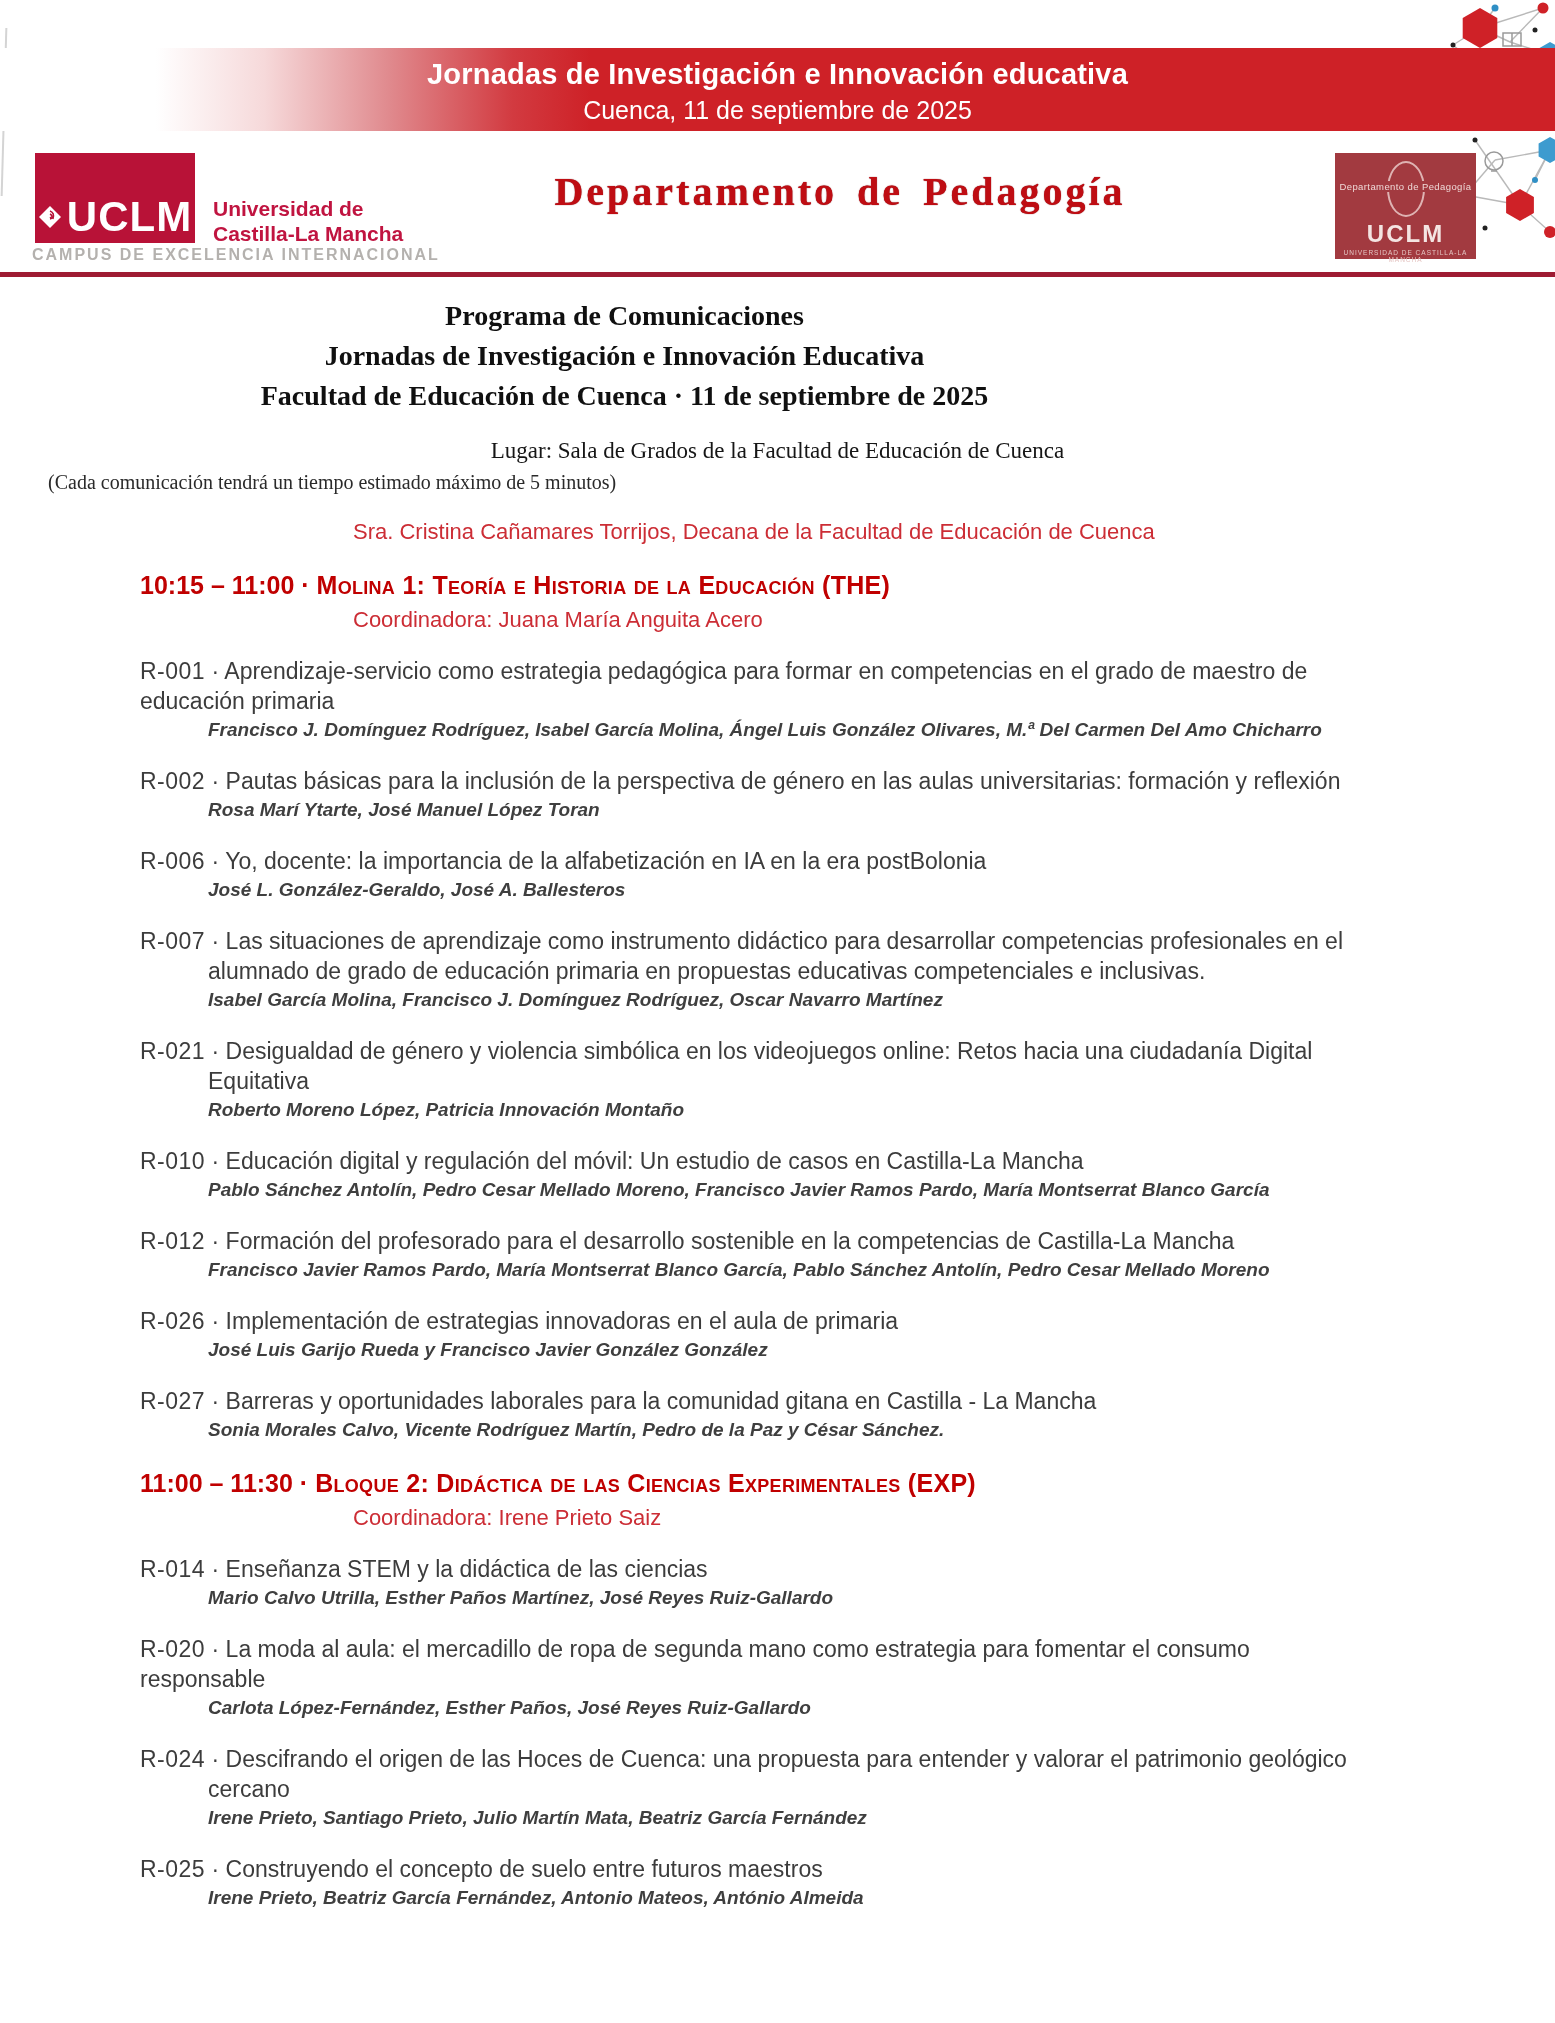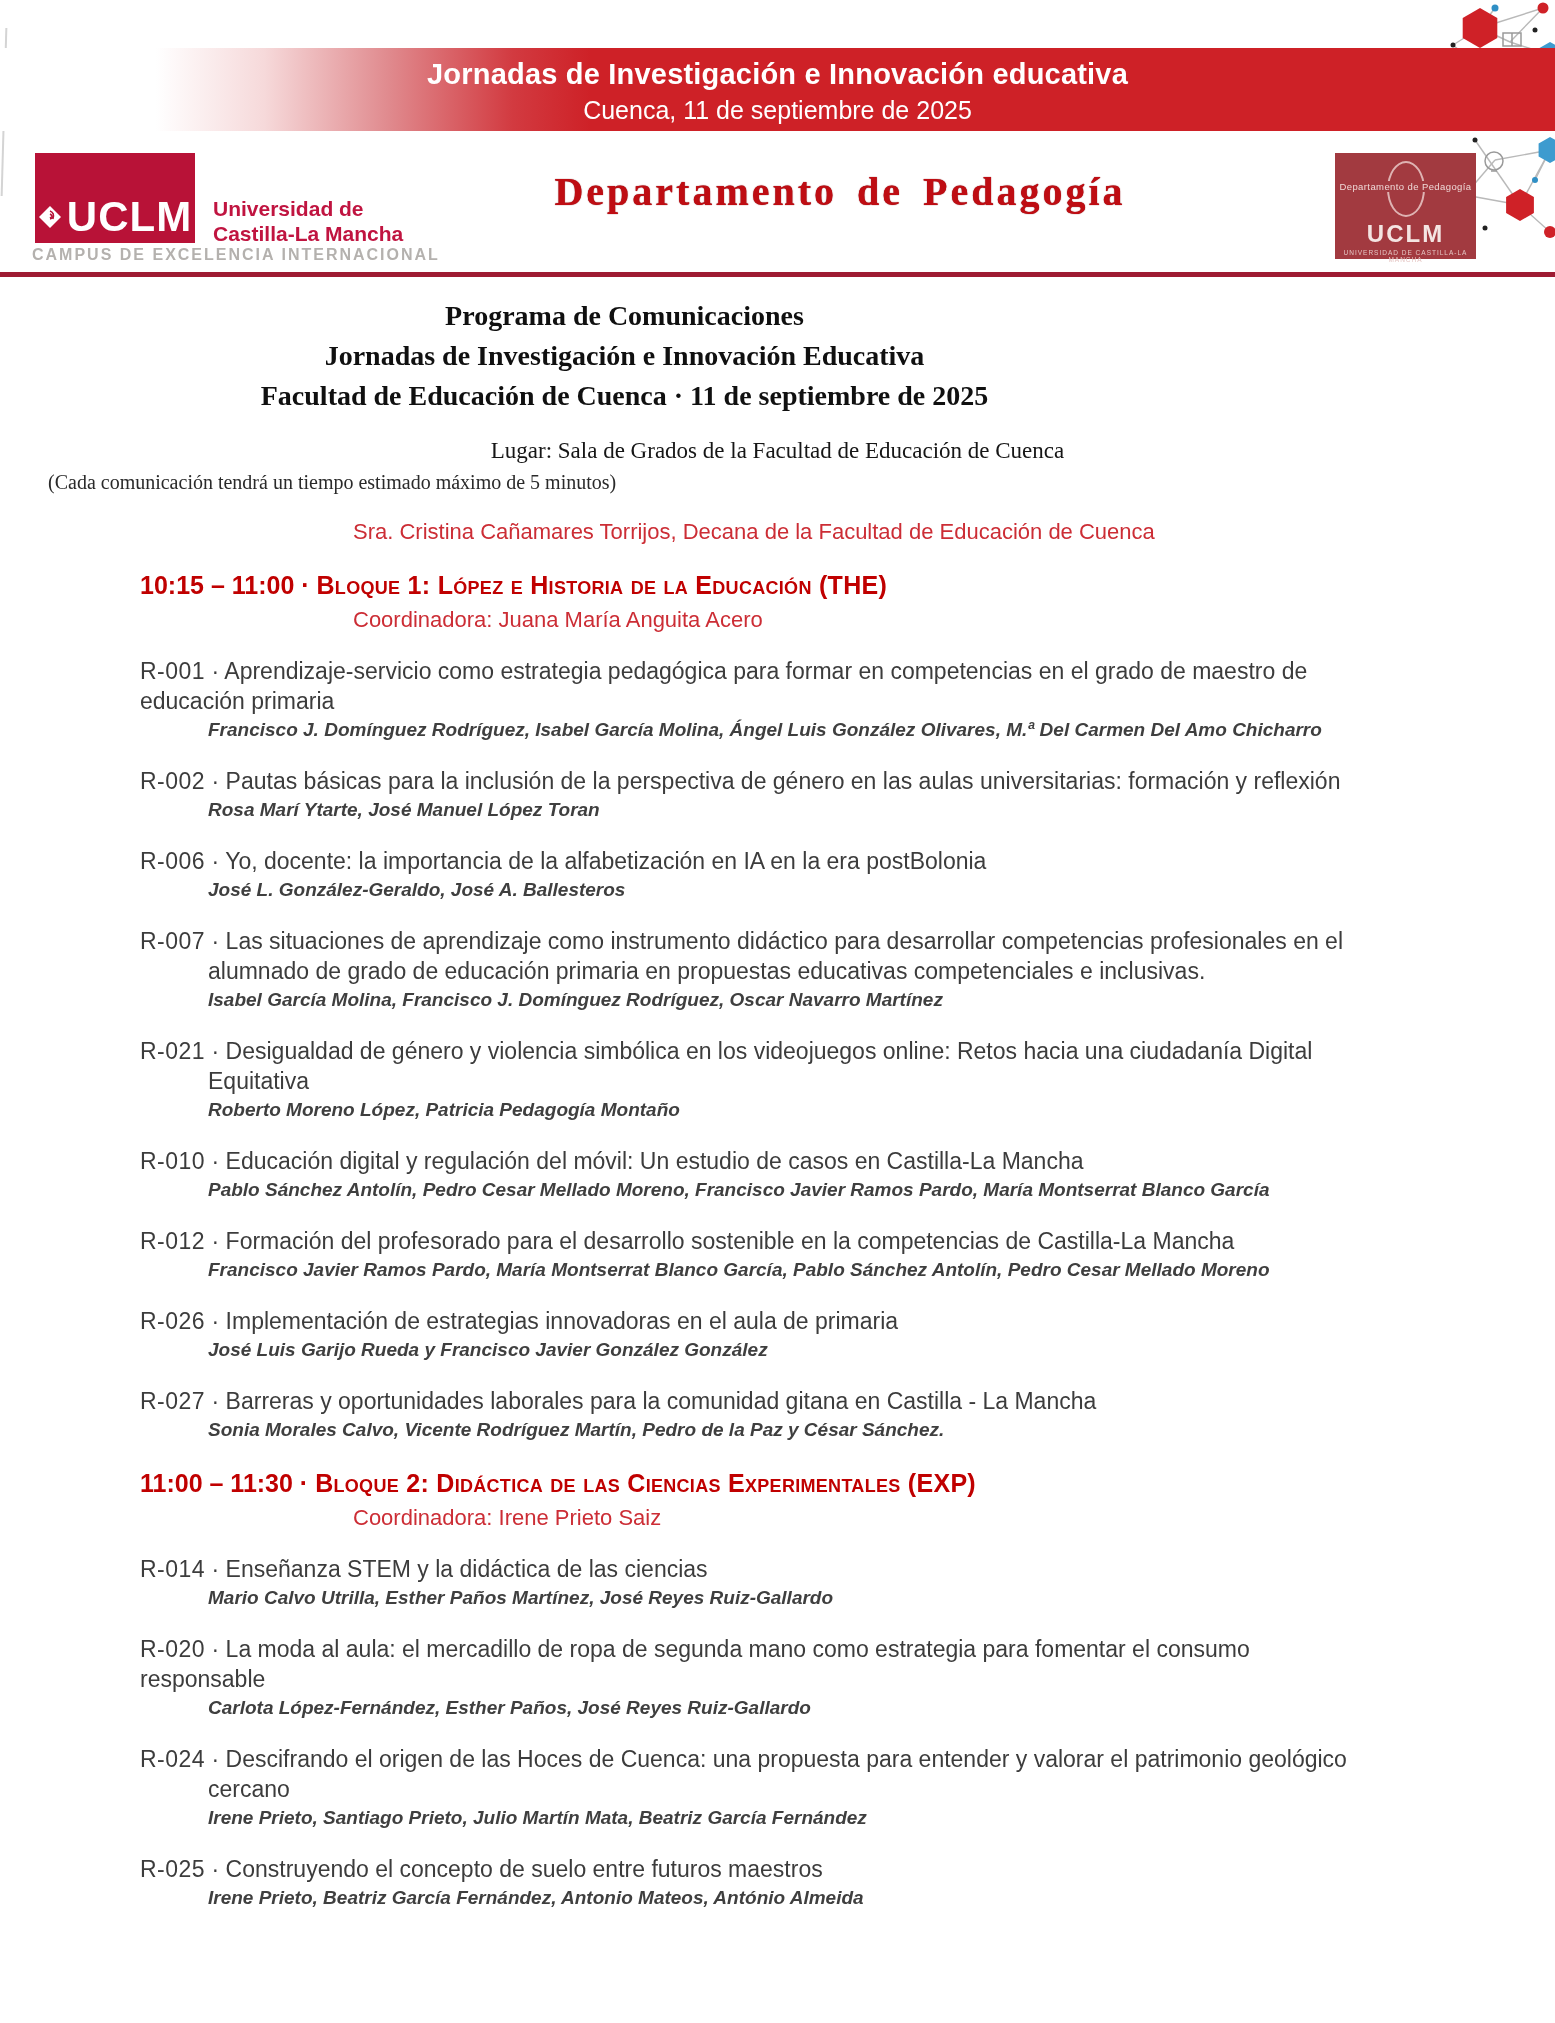--- a/index.html
+++ b/index.html
@@ -156,42 +156,42 @@
   <div>Facultad de Educación de Cuenca · 11 de septiembre de 2025</div>
 </div>
 <div class="venue">Lugar: Sala de Grados de la Facultad de Educación de Cuenca</div>
 <div class="note">(Cada comunicación tendrá un tiempo estimado máximo de 5 minutos)</div>
 
 <div class="schedule">
     <div class="session blue first">
       <div class="session-detail">Sra. Cristina Cañamares Torrijos, Decana de la Facultad de Educación de Cuenca</div>
     </div>
     <div class="session red gap-before">
-      <div class="session-head"><span class="session-time">10:15 – 11:00</span><span class="session-sep"> · </span><span class="session-title">Bloque 1: López e Historia de la Educación (THE)</span></div>
+      <div class="session-head"><span class="session-time">10:15 – 11:00</span><span class="session-sep"> · </span><span class="session-title">Molina 1: Teoría e Historia de la Educación (THE)</span></div>
       <div class="session-detail">Coordinadora: Juana María Anguita Acero</div>
     </div>
     <div class="paper wrap-margin">
       <div class="paper-title"><span class="paper-code">R-001</span><span class="paper-sep"> ·  </span><span class="paper-title-text">Aprendizaje-servicio como estrategia pedagógica para formar en competencias en el grado de maestro de educación primaria</span></div>
       <div class="paper-authors">Francisco J. Domínguez Rodríguez, Isabel García Molina, Ángel Luis González Olivares, M.ª Del Carmen Del Amo Chicharro</div>
     </div>
     <div class="paper">
       <div class="paper-title"><span class="paper-code">R-002</span><span class="paper-sep"> ·  </span><span class="paper-title-text">Pautas básicas para la inclusión de la perspectiva de género en las aulas universitarias: formación y reflexión</span></div>
       <div class="paper-authors">Rosa Marí Ytarte, José Manuel López Toran</div>
     </div>
     <div class="paper">
       <div class="paper-title"><span class="paper-code">R-006</span><span class="paper-sep"> ·  </span><span class="paper-title-text">Yo, docente: la importancia de la alfabetización en IA en la era postBolonia</span></div>
       <div class="paper-authors">José L. González-Geraldo, José A. Ballesteros</div>
     </div>
     <div class="paper">
       <div class="paper-title"><span class="paper-code">R-007</span><span class="paper-sep"> ·  </span><span class="paper-title-text">Las situaciones de aprendizaje como instrumento didáctico para desarrollar competencias profesionales en el alumnado de grado de educación primaria en propuestas educativas competenciales e inclusivas.</span></div>
       <div class="paper-authors">Isabel García Molina, Francisco J. Domínguez Rodríguez, Oscar Navarro Martínez</div>
     </div>
     <div class="paper">
       <div class="paper-title"><span class="paper-code">R-021</span><span class="paper-sep"> ·  </span><span class="paper-title-text">Desigualdad de género y violencia simbólica en los videojuegos online: Retos hacia una ciudadanía Digital Equitativa</span></div>
-      <div class="paper-authors">Roberto Moreno López, Patricia Pedagogía Montaño</div>
+      <div class="paper-authors">Roberto Moreno López, Patricia Innovación Montaño</div>
     </div>
     <div class="paper">
       <div class="paper-title"><span class="paper-code">R-010</span><span class="paper-sep"> ·  </span><span class="paper-title-text">Educación digital y regulación del móvil: Un estudio de casos en Castilla-La Mancha</span></div>
       <div class="paper-authors">Pablo Sánchez Antolín, Pedro Cesar Mellado Moreno, Francisco Javier Ramos Pardo, María Montserrat Blanco García</div>
     </div>
     <div class="paper">
       <div class="paper-title"><span class="paper-code">R-012</span><span class="paper-sep"> ·  </span><span class="paper-title-text">Formación del profesorado para el desarrollo sostenible en la competencias de Castilla-La Mancha</span></div>
       <div class="paper-authors">Francisco Javier Ramos Pardo, María Montserrat Blanco García, Pablo Sánchez Antolín, Pedro Cesar Mellado Moreno</div>
     </div>
     <div class="paper">

